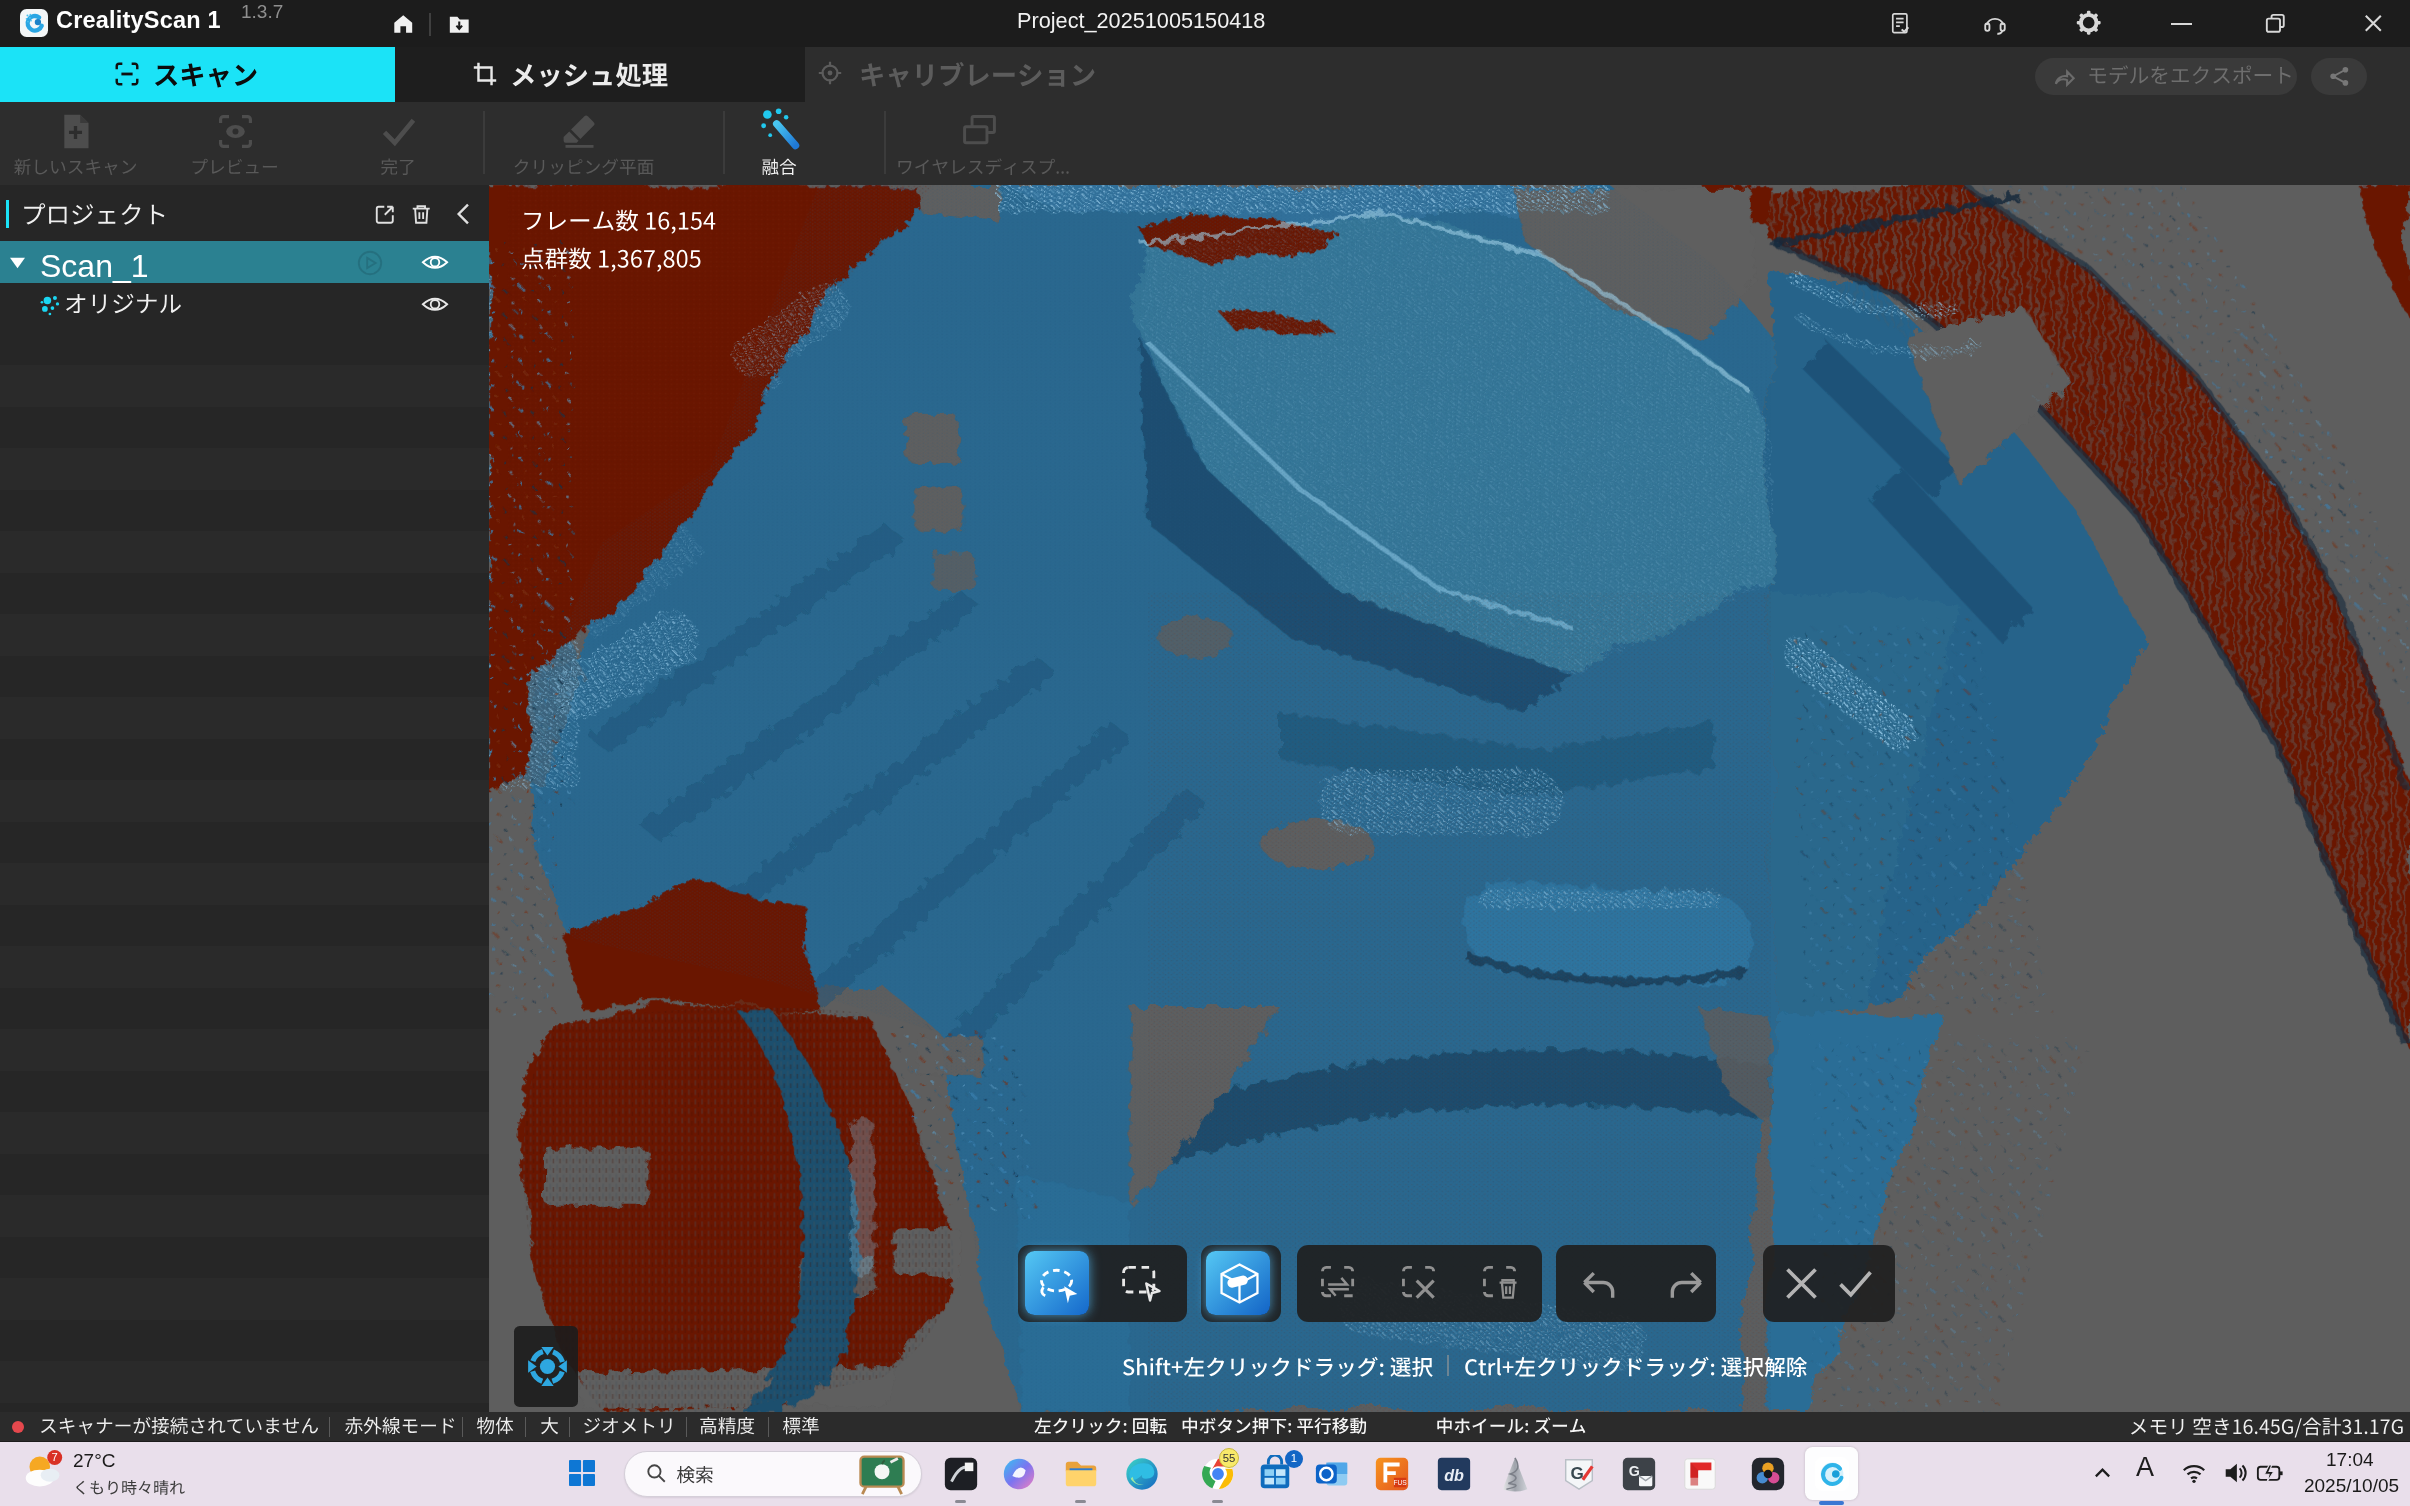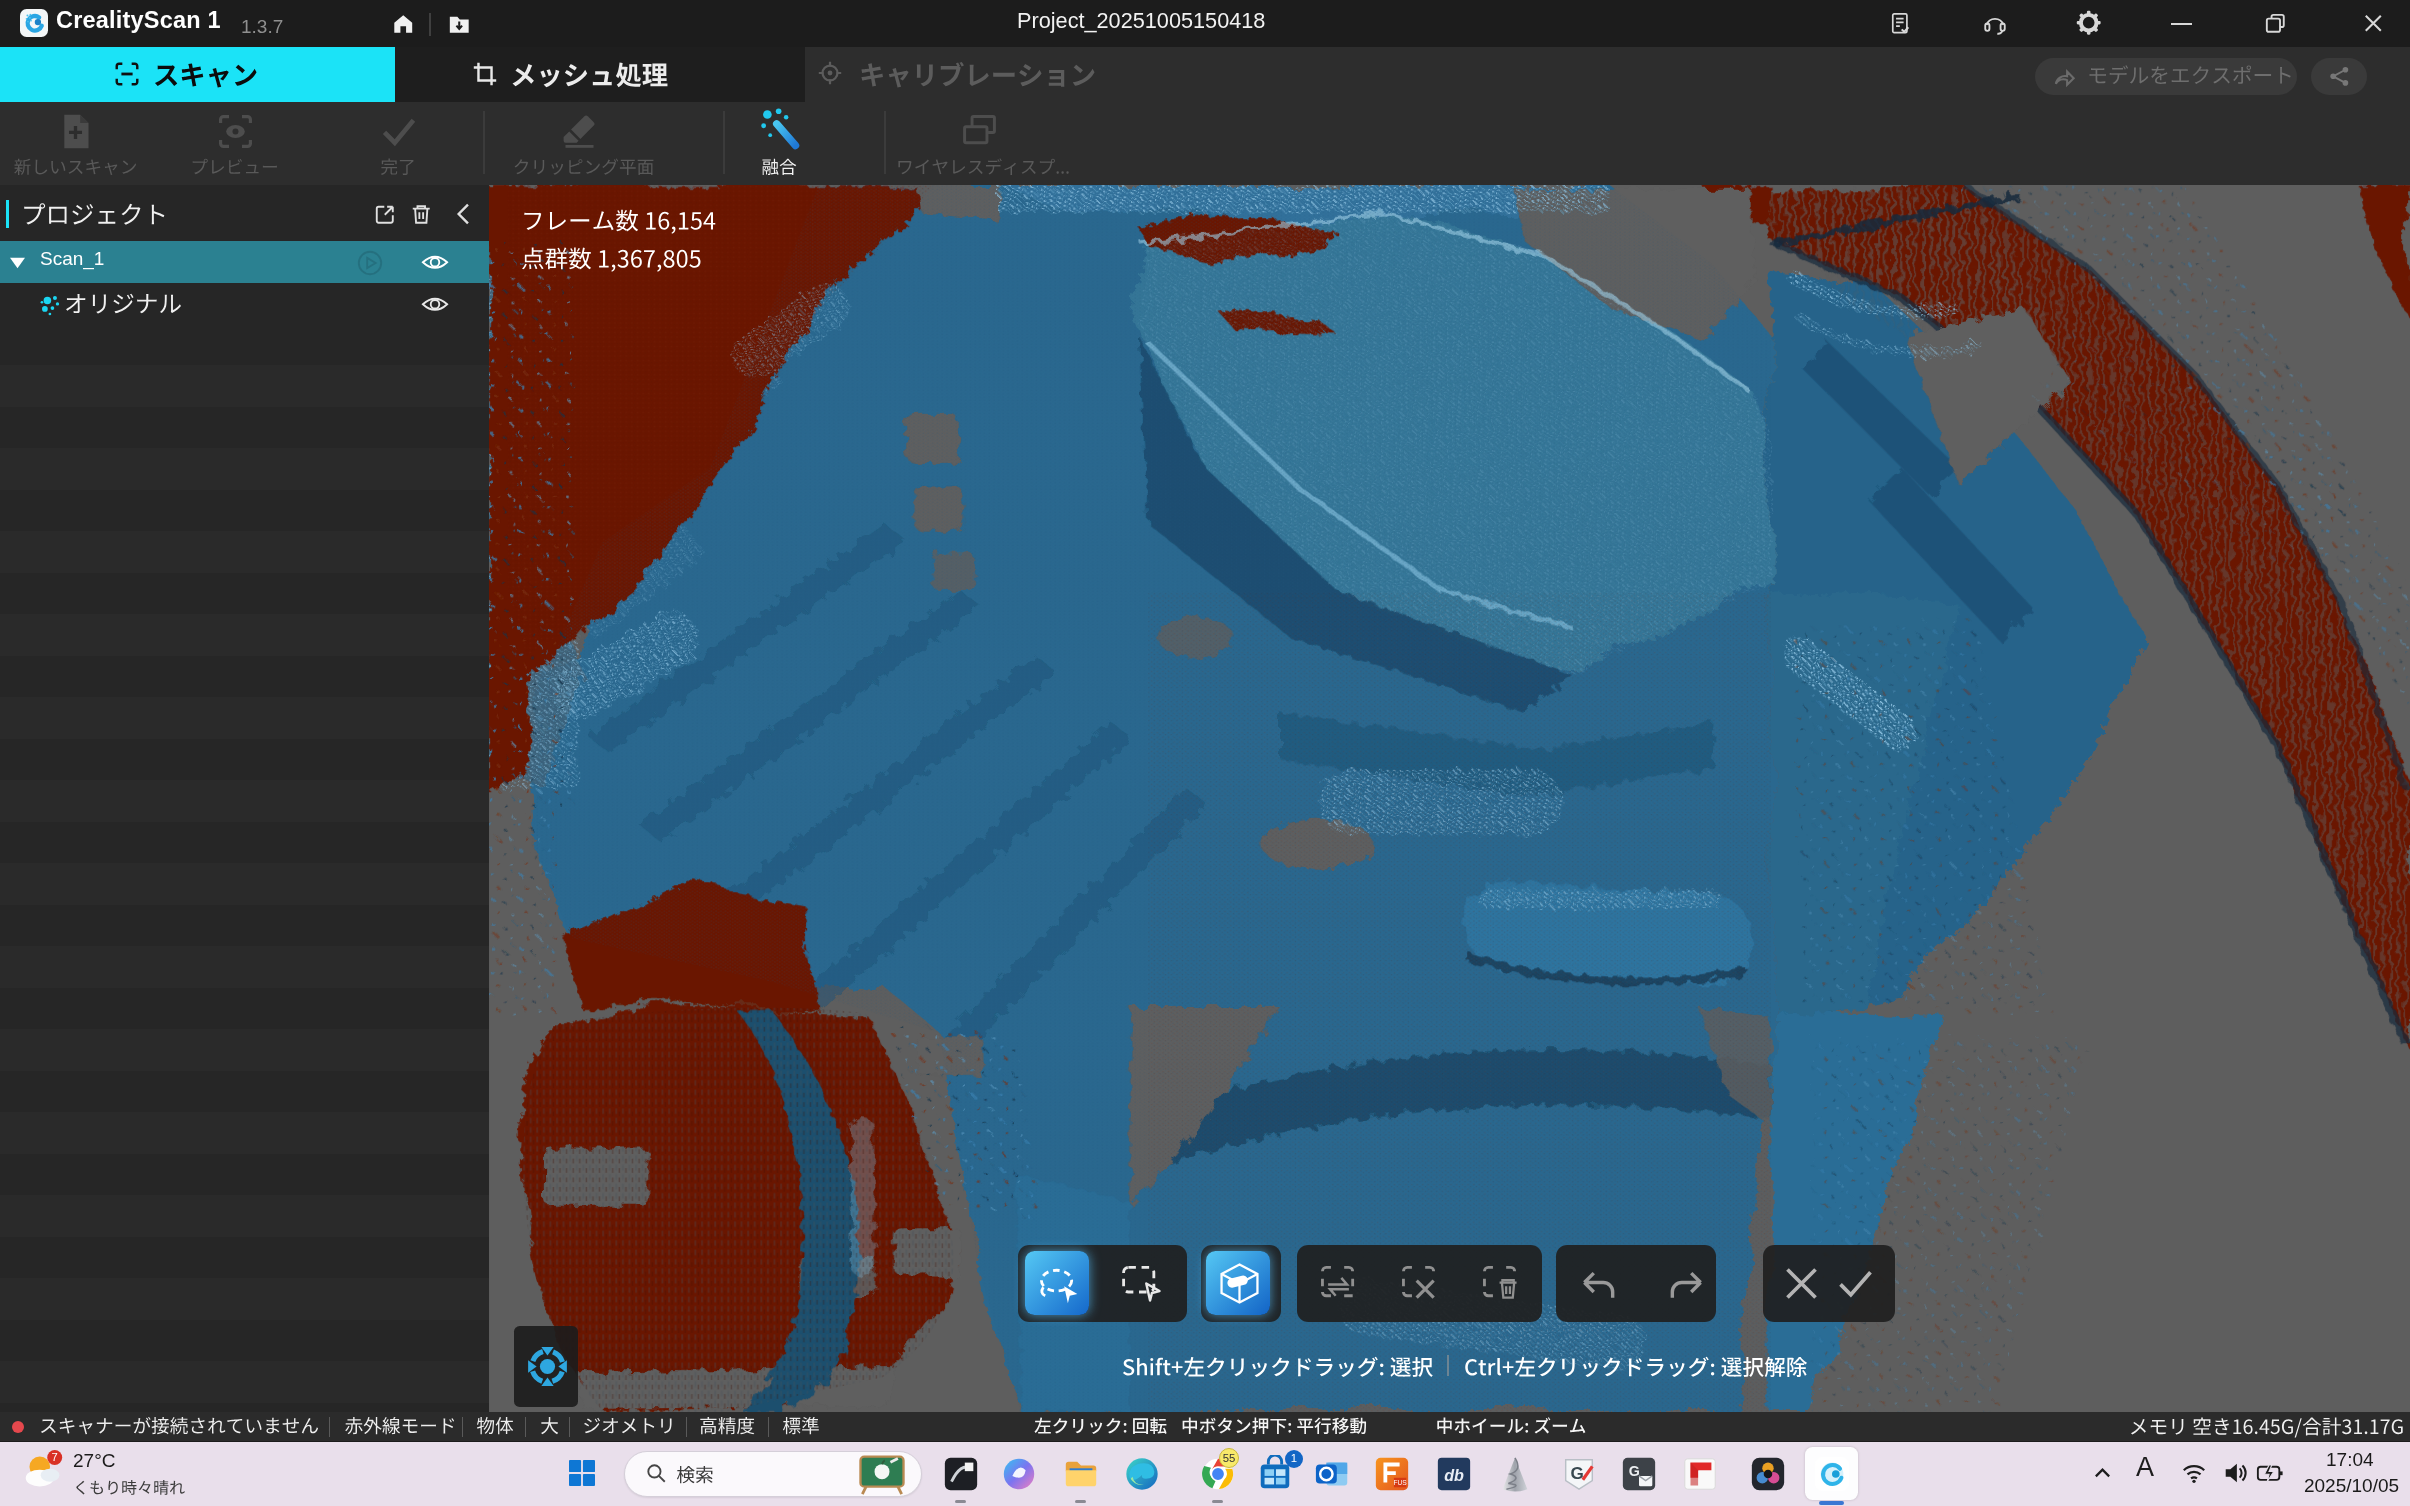--- a/index.html
+++ b/index.html
@@ -8,21 +8,21 @@
 <g fill="#49c1ee">
       <circle cx="8" cy="7" r="1.1"></circle>
       <circle cx="11" cy="6" r="0.9"></circle>
       <circle cx="7" cy="10.5" r="0.9"></circle>
       <circle cx="10.5" cy="9.5" r="1.2"></circle>
       <circle cx="8.5" cy="13.5" r="1"></circle>
       <circle cx="12" cy="12.5" r="0.8"></circle>
     </g>
 </svg>
 <div style="position:absolute;left:56px;top:6.6px;font-size:23.5px;font-weight:bold;color:#fff;letter-spacing:0.2px">CrealityScan 1</div>
-<div style="position:absolute;left:241px;top:16px;font-size:19px;color:#8f8f8f">1.3.7</div>
+<div style="position:absolute;left:241px;top:1px;font-size:19px;color:#8f8f8f">1.3.7</div>
 <svg style="position:absolute;left:391px;top:12.2px" width="24.5" height="24.5" viewBox="0 0 26 26">
 <path d="M3.5 11.5 L13 3.5 L22.5 11.5 L22.5 22 L16 22 L16 15 L10 15 L10 22 L3.5 22 Z" fill="#f0f0f0"></path>
 </svg>
 <div style="position:absolute;left:429px;top:13px;width:1.9px;height:22.6px;background:#3f3f3f"></div>
 <svg style="position:absolute;left:447px;top:12.2px" width="24.5" height="24.5" viewBox="0 0 26 26">
 <path d="M3 5 h8 l2.5 3 H23 v14 H3 Z" fill="#f0f0f0"></path>
 <path d="M13 10 v7 M10 14.5 l3 3.4 3-3.4" stroke="#1c1c1c" stroke-width="2.2" fill="none"></path>
 </svg>
 <div style="position:absolute;left:1017px;top:7.5px;width:377px;font-size:21.7px;color:#f2f2f2">Project_20251005150418</div>
 <svg style="position:absolute;left:1889px;top:11.3px" width="24.5" height="24.5" viewBox="0 0 26 26" fill="none" stroke="#d8d8d8" stroke-width="1.8">
@@ -167,21 +167,21 @@
 <path d="M4 7 h18 M9 7 V4.5 h8 V7 M6.5 7 l1 15 h11 l1 -15"></path>
 <path d="M11 11 v7 M15 11 v7"></path>
 </svg>
 <svg style="position:absolute;left:452px;top:201px" width="24.5" height="26" viewBox="0 0 26 28" fill="none" stroke="#e0e0e0" stroke-width="2.6">
 <path d="M17 4 L7 14 L17 24"></path>
 </svg>
 <div style="position:absolute;left:0;top:241px;width:489px;height:42px;background:#2b8191"></div>
 <svg style="position:absolute;left:7.5px;top:255px" width="19" height="15" viewBox="0 0 20 16">
     <path d="M2 3 h16 l-8 11 z" fill="#fff"></path>
   </svg>
-<div style="position:absolute;left:40px;top:248px;font-size:19px;color:#fff">Scan_1</div>
+<div style="position:absolute;left:40px;top:248px;font-size:32px;color:#fff">Scan_1</div>
 <svg style="position:absolute;left:356px;top:249px" width="28" height="28" viewBox="0 0 30 30" fill="none" stroke="#25707f" stroke-width="2">
 <circle cx="15" cy="15" r="12"></circle>
     <path d="M12 9.5 L21 15 L12 20.5 Z"></path>
 </svg>
 <svg style="position:absolute;left:421px;top:250px" width="28" height="24.5" viewBox="0 0 30 26" fill="none" stroke="#fff" stroke-width="2">
 <path d="M2 13 Q15 1 28 13 Q15 25 2 13 Z"></path>
     <circle cx="15" cy="13" r="4.6"></circle>
 </svg>
 <div style="position:absolute;left:0;top:283px;width:489px;height:41px;background:#262626"></div>
 <svg style="position:absolute;left:39px;top:293px" width="23.5" height="23.5" viewBox="0 0 28 28" fill="#1bd6f2">

